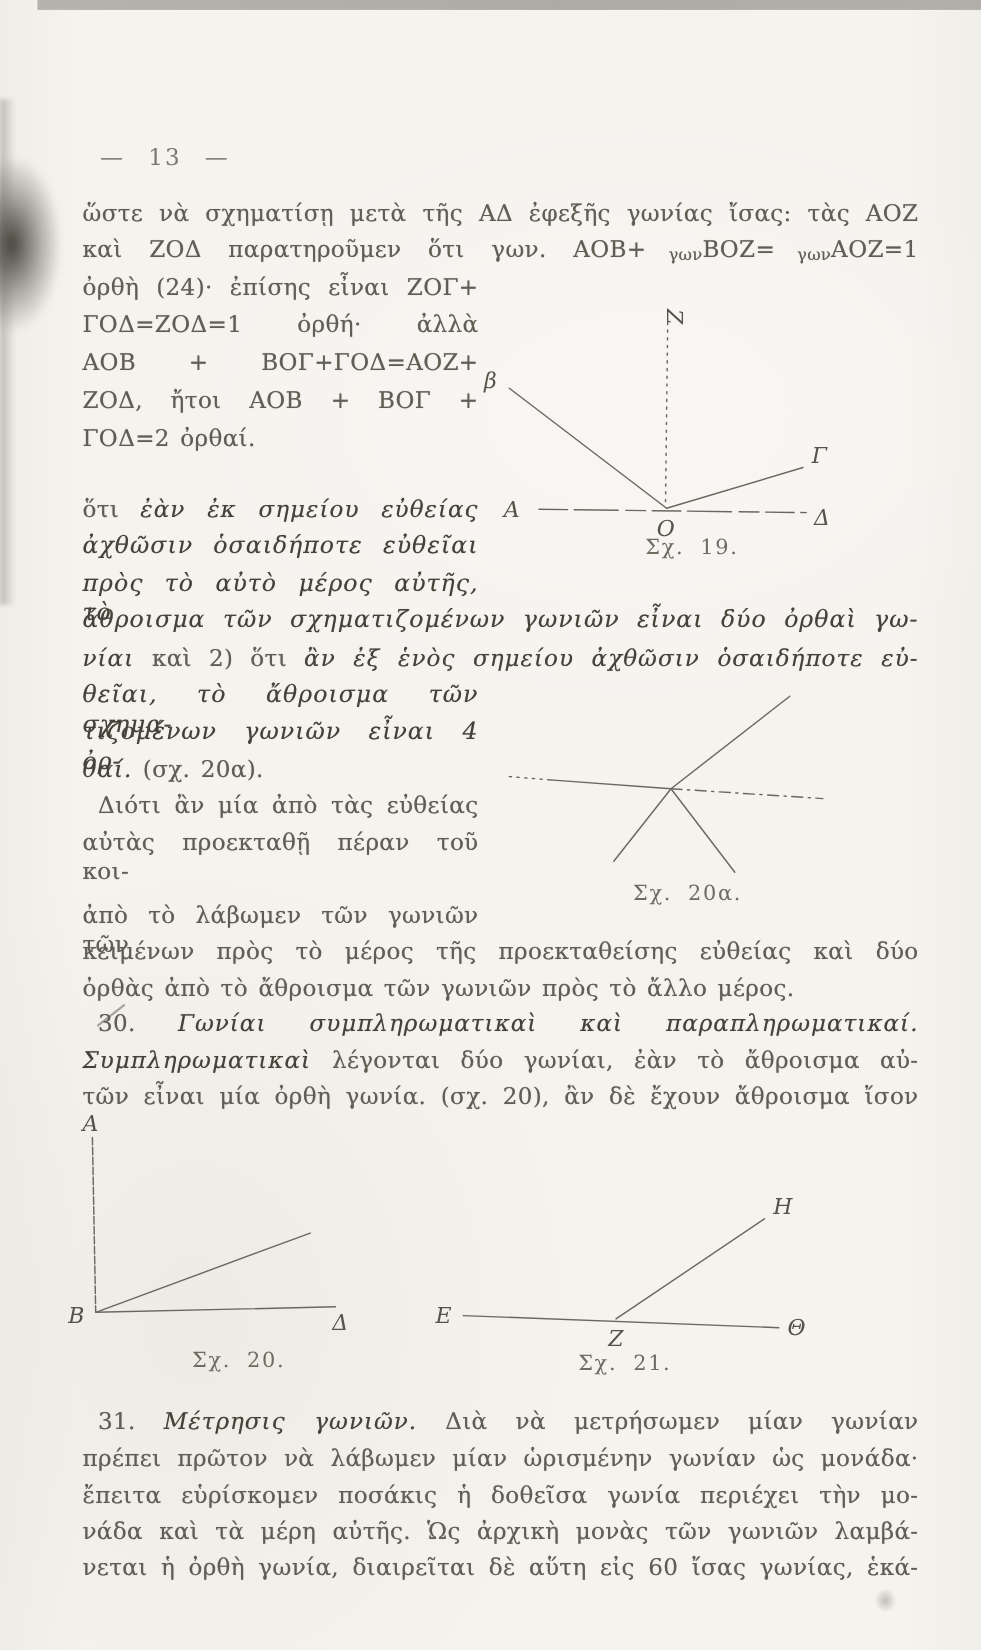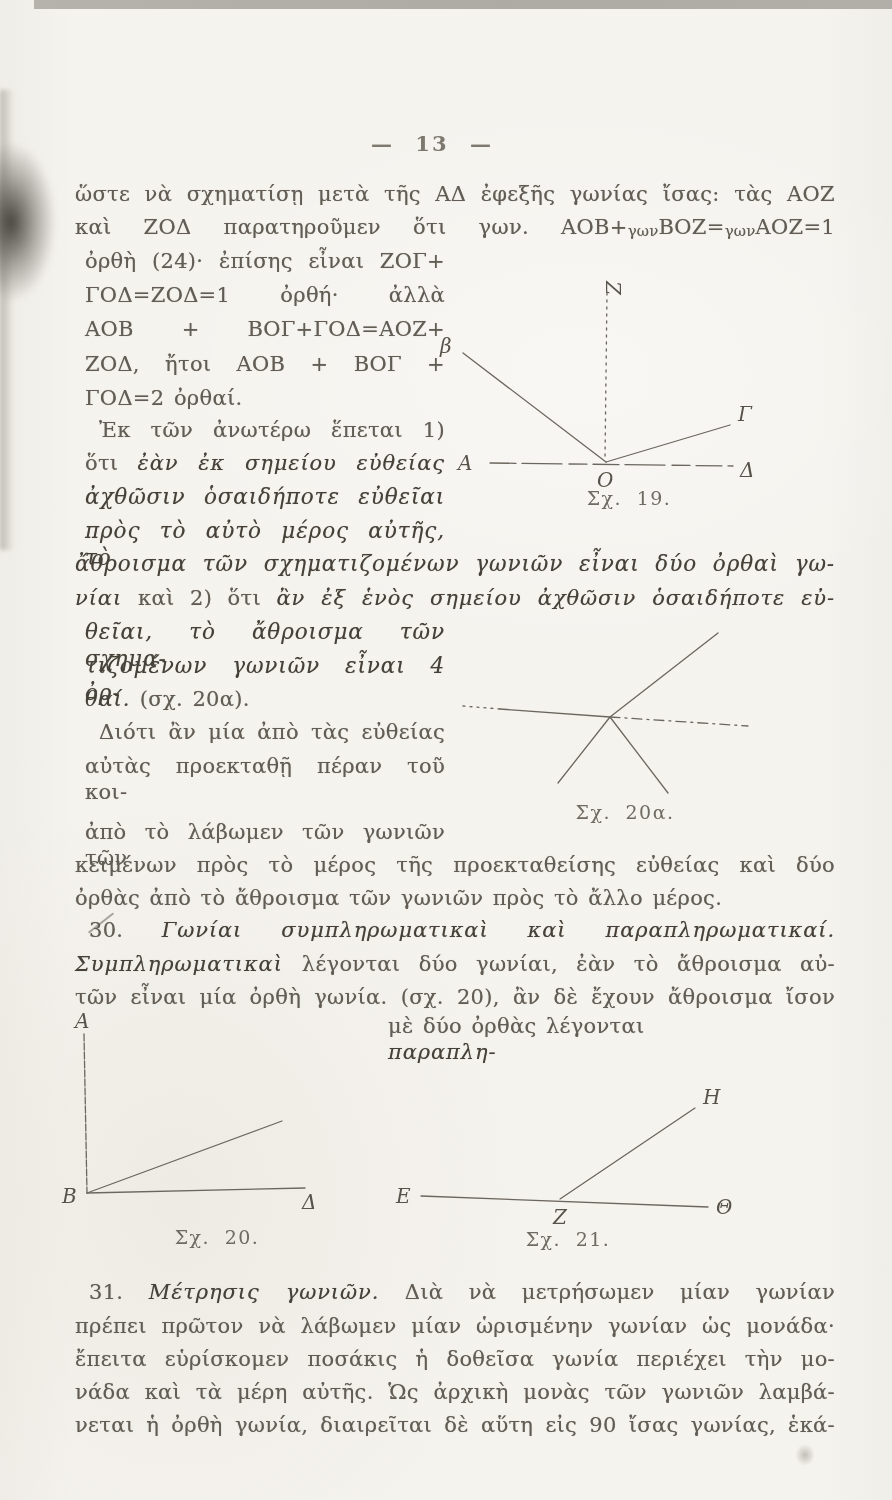--- a/index.html
+++ b/index.html
@@ -19,32 +19,32 @@
   .scan-left{position:absolute;left:-34px;top:142px;width:90px;height:160px;border-radius:50%;
     background:radial-gradient(closest-side, rgba(44,40,33,0.85), rgba(44,40,33,0.35) 55%, rgba(44,40,33,0) 100%);
     filter:blur(3px);}
   .scan-left2{position:absolute;left:0;top:90px;width:14px;height:460px;
     background:linear-gradient(to right, rgba(70,65,56,0.30), rgba(70,65,56,0));filter:blur(2px);}
   .smudge{position:absolute;left:795px;top:1444px;width:20px;height:22px;border-radius:50%;
     background:radial-gradient(closest-side, rgba(120,114,103,0.40), rgba(120,114,103,0));}
   .ink-stroke{position:absolute;left:85px;top:922px;width:32px;height:2px;
     background:rgba(72,67,58,0.45);transform:rotate(-38deg);border-radius:2px;}
 
-  .pgnum{position:absolute;left:77px;top:131px;width:710px;text-align:center;
-    font-size:21px;color:#7d796f;letter-spacing:2px;word-spacing:12px;font-weight:bold;}
+  .pgnum{position:absolute;left:91px;top:131px;width:710px;
+    font-size:21px;color:#7d796f;letter-spacing:2px;word-spacing:12px;}
 
   .ln{position:absolute;font-size:21px;line-height:1.25;color:#615d54;
     letter-spacing:0.3px;word-spacing:2.5px;text-shadow:0 0 0.7px rgba(97,93,84,0.55);}
   .full{left:75px;width:760px;}
-  .nar{left:75px;width:360px;margin-left:10px;}
+  .nar{left:75px;width:360px;}
   .j{text-align:justify;text-align-last:justify;}
   .ind{text-indent:14px;}
   .b{font-weight:normal;font-style:italic;color:#454138;letter-spacing:0.9px;}
   .ln.b{font-size:21.5px;}
-  .sm{font-size:15px;vertical-align:-2px;letter-spacing:0.2px;}
+  .sm{font-size:15px;vertical-align:-2px;letter-spacing:0.2px;margin-left:20px;}
 
   .cap{position:absolute;text-align:center;font-size:19px;color:#6f6b62;
     letter-spacing:1.5px;word-spacing:7px;}
 
   svg.fig{position:absolute;overflow:visible;}
   svg.fig line{stroke:#6b675e;stroke-width:1.3;fill:none;stroke-linecap:round;}
   svg.fig text{font-family:"DejaVu Serif",serif;fill:#57534a;font-size:20px;font-style:italic;}
 </style>
 </head>
 <body>
@@ -59,43 +59,41 @@
 
   <div class="pgnum">— 13 —</div>
 
   <div class="ln full j" style="top:181px">ὥστε νὰ σχηματίσῃ μετὰ τῆς ΑΔ ἐφεξῆς γωνίας ἴσας: τὰς ΑΟΖ</div>
   <div class="ln full j" style="top:214px"><span>καὶ ΖΟΔ παρατηροῦμεν ὅτι γων. ΑΟΒ+</span><span class="sm">γων</span><span>ΒΟΖ=</span><span class="sm">γων</span><span>ΑΟΖ=1</span></div>
   <div class="ln nar j" style="top:248px">ὀρθὴ (24)· ἐπίσης εἶναι ΖΟΓ+</div>
   <div class="ln nar j" style="top:282px">ΓΟΔ=ΖΟΔ=1 ὀρθή· ἀλλὰ</div>
   <div class="ln nar j" style="top:316px">ΑΟΒ + ΒΟΓ+ΓΟΔ=ΑΟΖ+</div>
   <div class="ln nar j" style="top:351px">ΖΟΔ, ἤτοι ΑΟΒ + ΒΟΓ +</div>
   <div class="ln nar" style="top:385px">ΓΟΔ=2 ὀρθαί.</div>
-  <div class="ln nar j ind" style="top:417px">Ἐκ τῶν ἀνωτέρω ἕπεται 1)</div>
   <div class="ln nar j" style="top:450px"><span>ὅτι </span><span class="b">ἐὰν ἐκ σημείου εὐθείας</span></div>
   <div class="ln nar j b" style="top:484px">ἀχθῶσιν ὁσαιδήποτε εὐθεῖαι</div>
   <div class="ln nar j b" style="top:518px">πρὸς τὸ αὐτὸ μέρος αὐτῆς, τὸ</div>
   <div class="ln full j b" style="top:551px">ἄθροισμα τῶν σχηματιζομένων γωνιῶν εἶναι δύο ὀρθαὶ γω-</div>
   <div class="ln full j" style="top:585px"><span class="b">νίαι </span><span>καὶ 2) ὅτι </span><span class="b">ἂν ἐξ ἑνὸς σημείου ἀχθῶσιν ὁσαιδήποτε εὐ-</span></div>
   <div class="ln nar j b" style="top:619px">θεῖαι, τὸ ἄθροισμα τῶν σχημα-</div>
   <div class="ln nar j b" style="top:653px">τιζομένων γωνιῶν εἶναι 4 ὀρ-</div>
   <div class="ln nar" style="top:686px"><span class="b">θαί.</span><span> (σχ. 20α).</span></div>
   <div class="ln nar j ind" style="top:719px">Διότι ἂν μία ἀπὸ τὰς εὐθείας</div>
   <div class="ln nar j" style="top:753px">αὐτὰς προεκταθῇ πέραν τοῦ κοι-</div>
   <div class="ln nar j" style="top:819px">ἀπὸ τὸ λάβωμεν τῶν γωνιῶν τῶν</div>
   <div class="ln full j" style="top:852px">κειμένων πρὸς τὸ μέρος τῆς προεκταθείσης εὐθείας καὶ δύο</div>
   <div class="ln full" style="top:885px">ὀρθὰς ἀπὸ τὸ ἄθροισμα τῶν γωνιῶν πρὸς τὸ ἄλλο μέρος.</div>
   <div class="ln full j ind" style="top:917px"><span>30. </span><span class="b">Γωνίαι συμπληρωματικαὶ καὶ παραπληρωματικαί.</span></div>
   <div class="ln full j" style="top:951px"><span class="b">Συμπληρωματικαὶ </span><span>λέγονται δύο γωνίαι, ἐὰν τὸ ἄθροισμα αὐ-</span></div>
   <div class="ln full j" style="top:984px">τῶν εἶναι μία ὀρθὴ γωνία. (σχ. 20), ἂν δὲ ἔχουν ἄθροισμα ἴσον</div>
-  <div class="ln" style="top:1013px;left:388px;width:320px"><span>μὲ δύο ὀρθὰς λέγονται </span><span class="b">παραπλη-</span></div>
   <div class="ln full j ind" style="top:1279px"><span>31. </span><span class="b">Μέτρησις γωνιῶν.</span><span> Διὰ νὰ μετρήσωμεν μίαν γωνίαν</span></div>
   <div class="ln full j" style="top:1313px">πρέπει πρῶτον νὰ λάβωμεν μίαν ὡρισμένην γωνίαν ὡς μονάδα·</div>
   <div class="ln full j" style="top:1346px">ἔπειτα εὑρίσκομεν ποσάκις ἡ δοθεῖσα γωνία περιέχει τὴν μο-</div>
   <div class="ln full j" style="top:1379px">νάδα καὶ τὰ μέρη αὐτῆς. Ὡς ἀρχικὴ μονὰς τῶν γωνιῶν λαμβά-</div>
-  <div class="ln full j" style="top:1412px">νεται ἡ ὀρθὴ γωνία, διαιρεῖται δὲ αὕτη εἰς 90 ἴσας γωνίας, ἑκά-</div>
+  <div class="ln full j" style="top:1412px">νεται ἡ ὀρθὴ γωνία, διαιρεῖται δὲ αὕτη εἰς 60 ἴσας γωνίας, ἑκά-</div>
 
   <svg class="fig" style="left:430px;top:255px" width="360" height="250" viewBox="0 0 360 250">
     <line x1="177" y1="38" x2="175" y2="204" stroke-dasharray="2 5"></line>
     <line x1="33" y1="98" x2="176" y2="207"></line>
     <line x1="176" y1="207" x2="300" y2="170"></line>
     <line x1="60" y1="208" x2="303" y2="211" stroke-dasharray="26 6 40 7 18 6"></line>
     <text x="180" y="30" transform="rotate(90 180 26)">Z</text>
     <text x="10" y="98" font-size="23">β</text>
     <text x="308" y="166">Γ</text>
     <text x="28" y="215">A</text>

